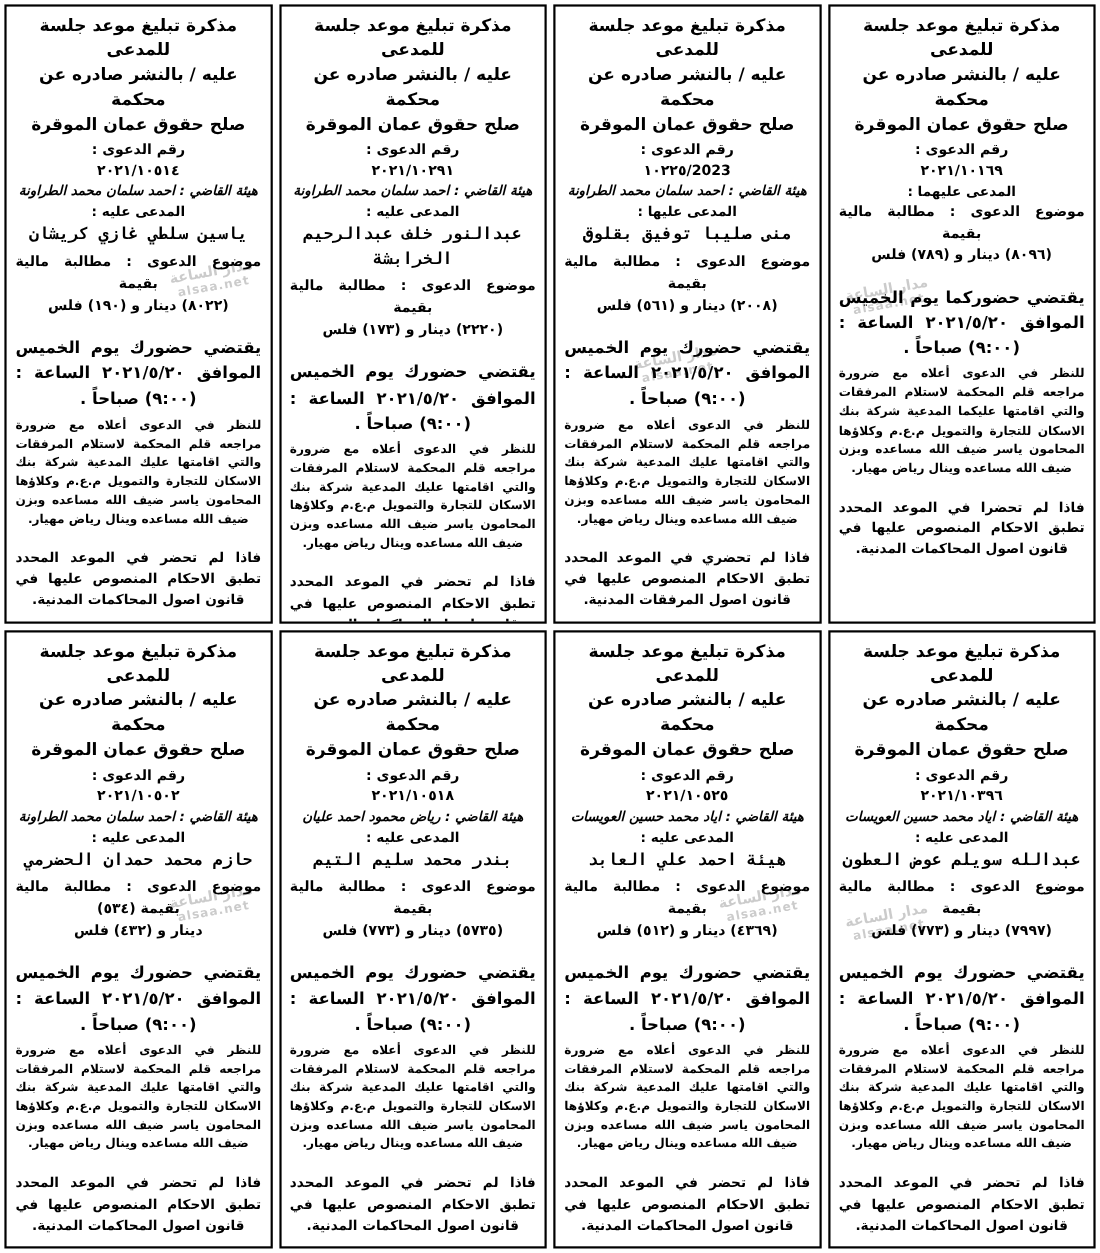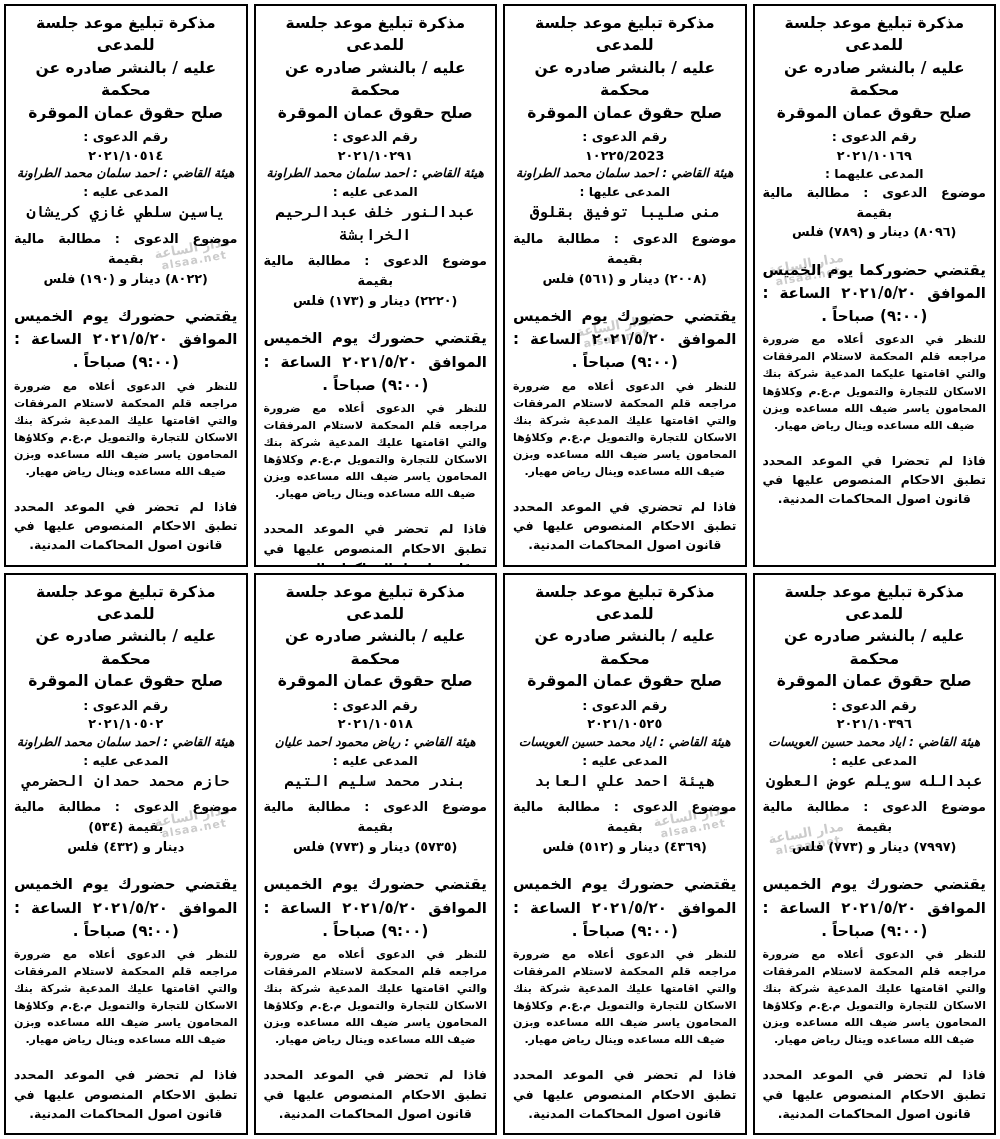--- a/index.html
+++ b/index.html
@@ -175,21 +175,21 @@
       </div>
       <div class="judge">هيئة القاضي : احمد سلمان محمد الطراونة</div>
       <div class="defendant-label">المدعى عليها :</div>
       <div class="defendant-names">
         <span class="nm">منى صليبا توفيق بقلوق</span>
       </div>
       <div class="subject">موضوع الدعوى : مطالبة مالية بقيمة</div>
       <div class="amount">(٢٠٠٨) دينار و (٥٦١) فلس</div>
       <div class="session">يقتضي حضورك يوم الخميس الموافق ٢٠٢١/٥/٢٠ الساعة : (٩:٠٠) صباحاً .</div>
       <div class="body-text">للنظر في الدعوى أعلاه مع ضرورة مراجعه قلم المحكمة لاستلام المرفقات والتي اقامتها عليك المدعية شركة بنك الاسكان للتجارة والتمويل م.ع.م وكلاؤها المحامون ياسر ضيف الله مساعده وبزن ضيف الله مساعده وينال رياض مهيار.</div>
-      <div class="tail-text">فاذا لم تحضري في الموعد المحدد تطبق الاحكام المنصوص عليها في قانون اصول المحاكمات المدنية.</div>
+      <div class="tail-text">فاذا لم تحضري في الموعد المحدد تطبق الاحكام المنصوص عليها في قانون اصول المرفقات المدنية.</div>
     </div>
   </div>
 
   <div class="notice">
     <div class="inner">
       <div class="title">
         <span class="ln">مذكرة تبليغ موعد جلسة للمدعى</span>
         <span class="ln">عليه / بالنشر صادره عن محكمة</span>
         <span class="ln">صلح حقوق عمان الموقرة</span>
       </div>

